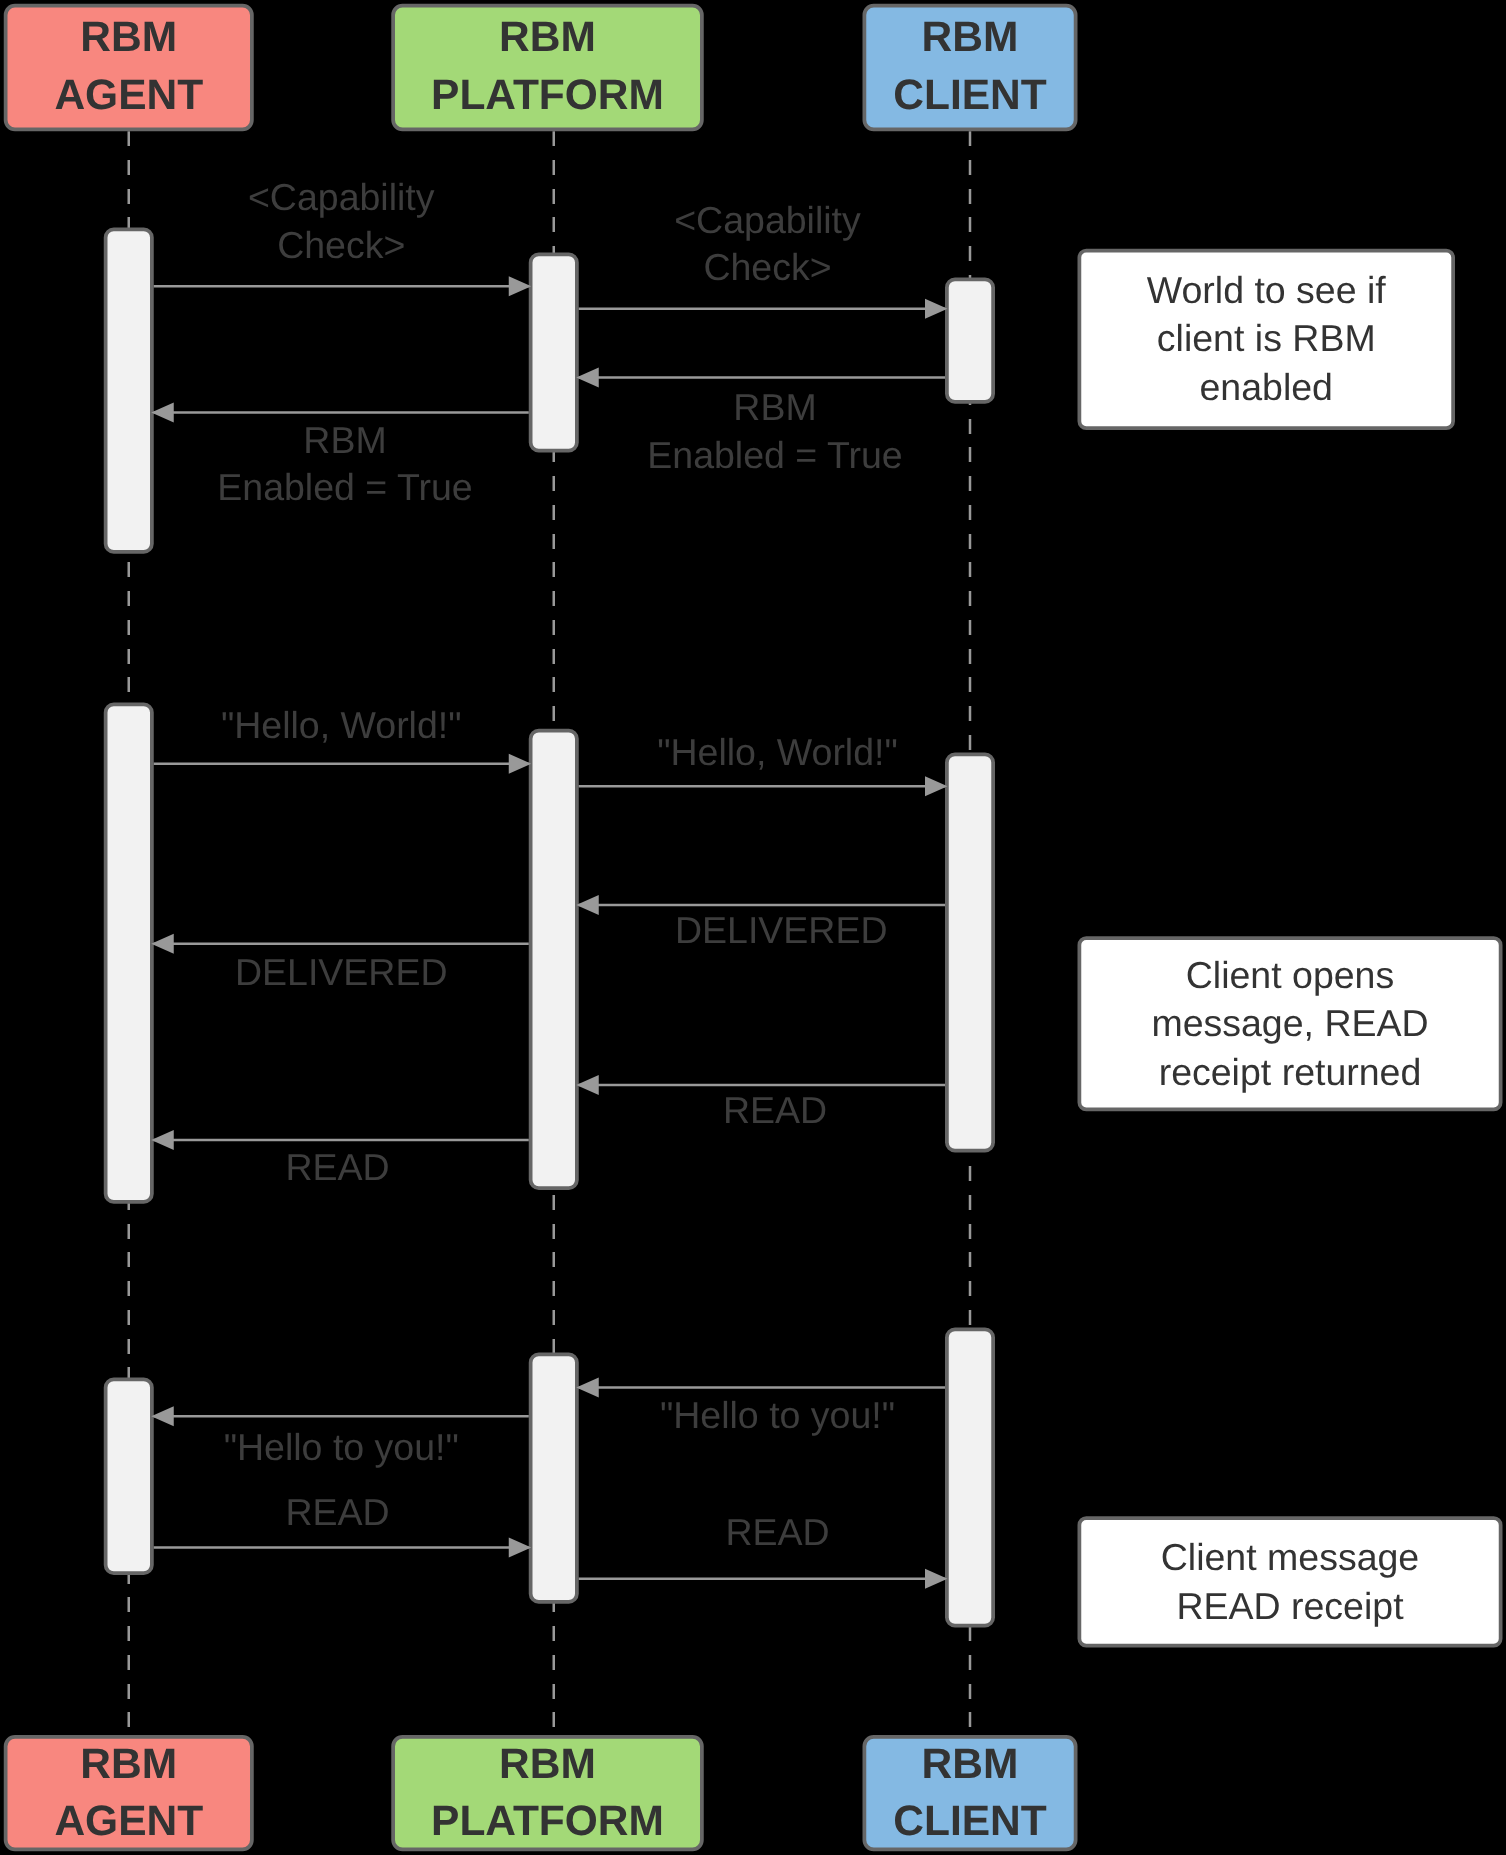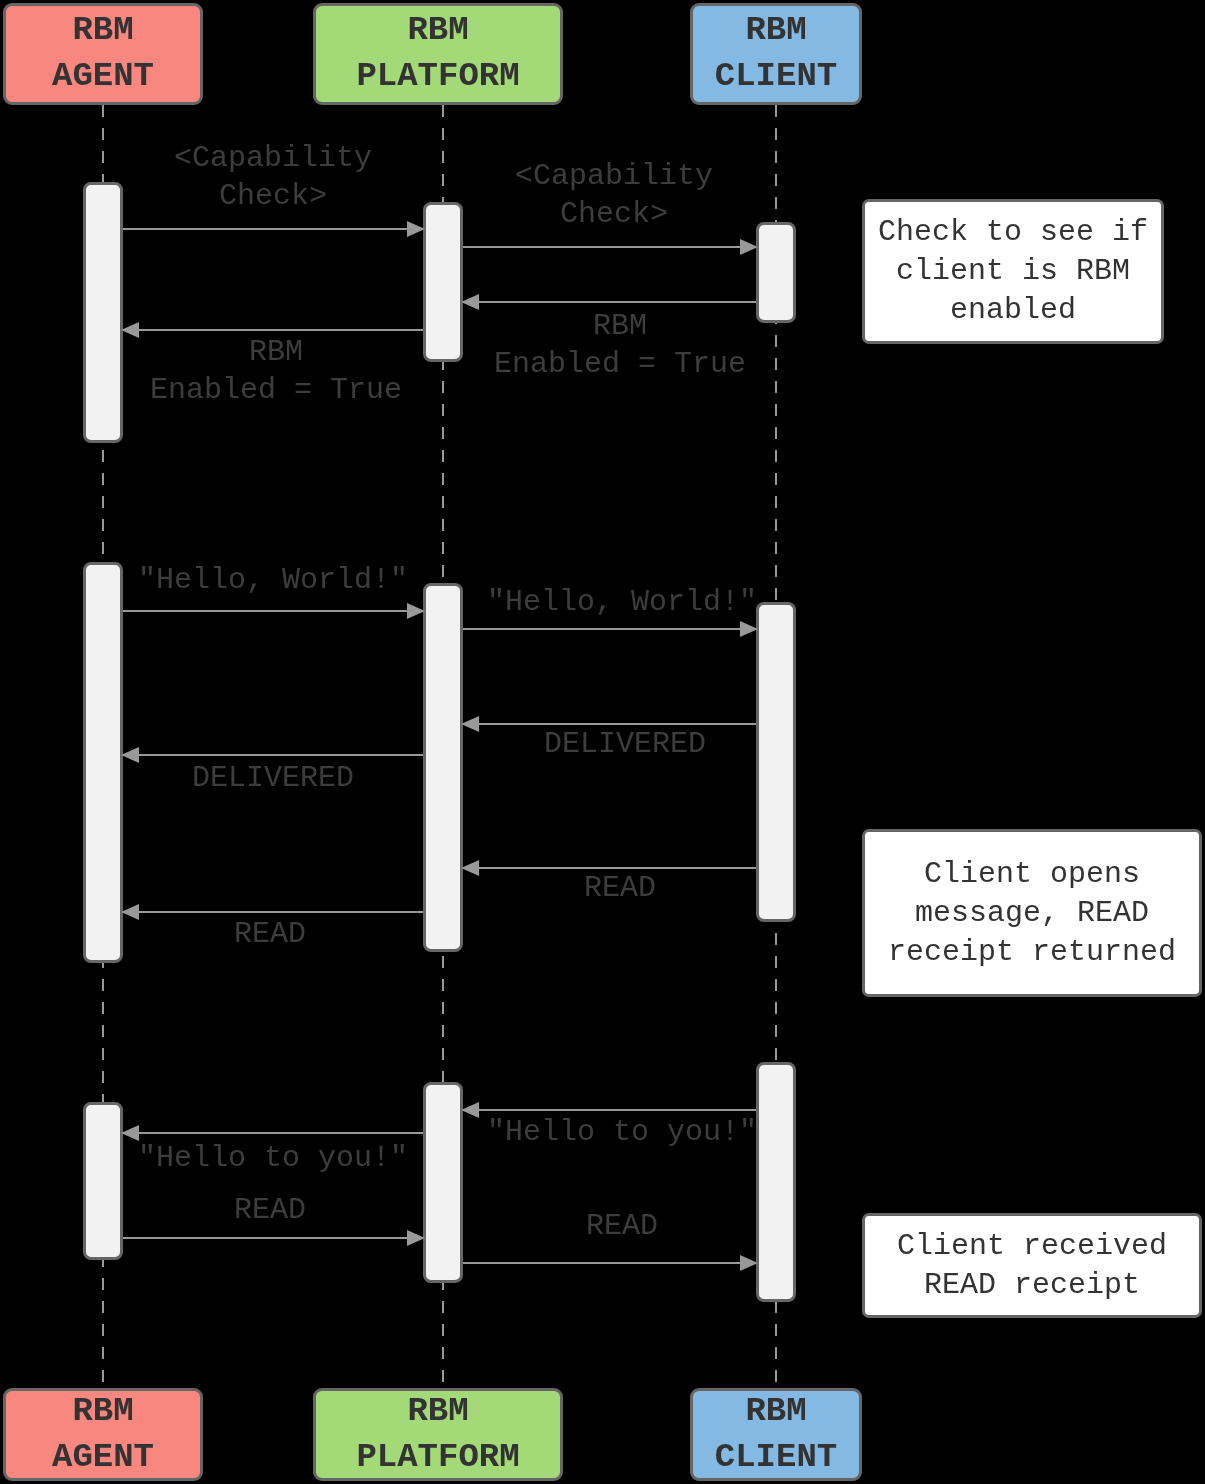--- a/index.html
+++ b/index.html
@@ -1,20 +1,20 @@
 <!DOCTYPE html>
 <html><head>
 <meta charset="utf-8">
 <style>
   html,body{margin:0;padding:0;background:#000;}
   .canvas{
     position:relative;
     width:1205px;height:1484px;
     background:#000;
-    font-family:Liberation Mono, monospace;
+    font-family:Liberation Sans, sans-serif;
     overflow:hidden;
   }
   
   .hbox{
     position:absolute;
     box-sizing:border-box;
     border:3px solid #666;
     border-radius:9px;
     display:flex;align-items:center;justify-content:center;
     text-align:center;
@@ -179,22 +179,22 @@
     </div>
   <div class="arrow dir-right" style="left:463px;top:1262px;width:293px;">
       <div class="head"></div>
     </div>
 
   <div class="mlabel" style="left:622px;top:1114px;">"Hello to you!"</div>
   <div class="mlabel" style="left:273px;top:1140px;">"Hello to you!"</div>
   <div class="mlabel" style="left:270px;top:1192px;">READ</div>
   <div class="mlabel" style="left:622px;top:1208px;">READ</div>
 
-  <div class="note" style="left:862px;top:199px;width:302px;height:145px;">Check to see if
+  <div class="note" style="left:862px;top:199px;width:302px;height:145px;">World to see if
 client is RBM
 enabled</div>
-  <div class="note" style="left:862px;top:829px;width:340px;height:168px;">Client opens
+  <div class="note" style="left:862px;top:749px;width:340px;height:140px;">Client opens
 message, READ
 receipt returned</div>
-  <div class="note" style="left:862px;top:1213px;width:340px;height:105px;">Client received
+  <div class="note" style="left:862px;top:1213px;width:340px;height:105px;">Client message
 READ receipt</div>
 
 </div>
 
 </body></html>

